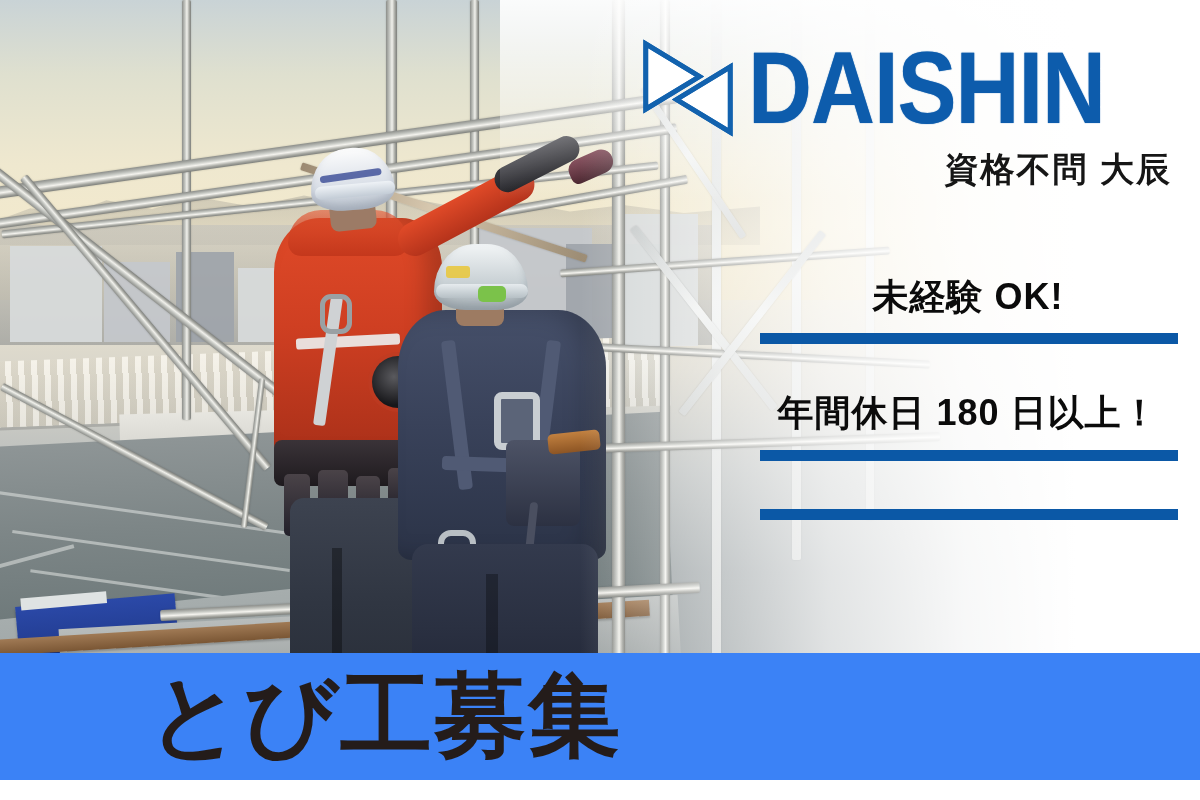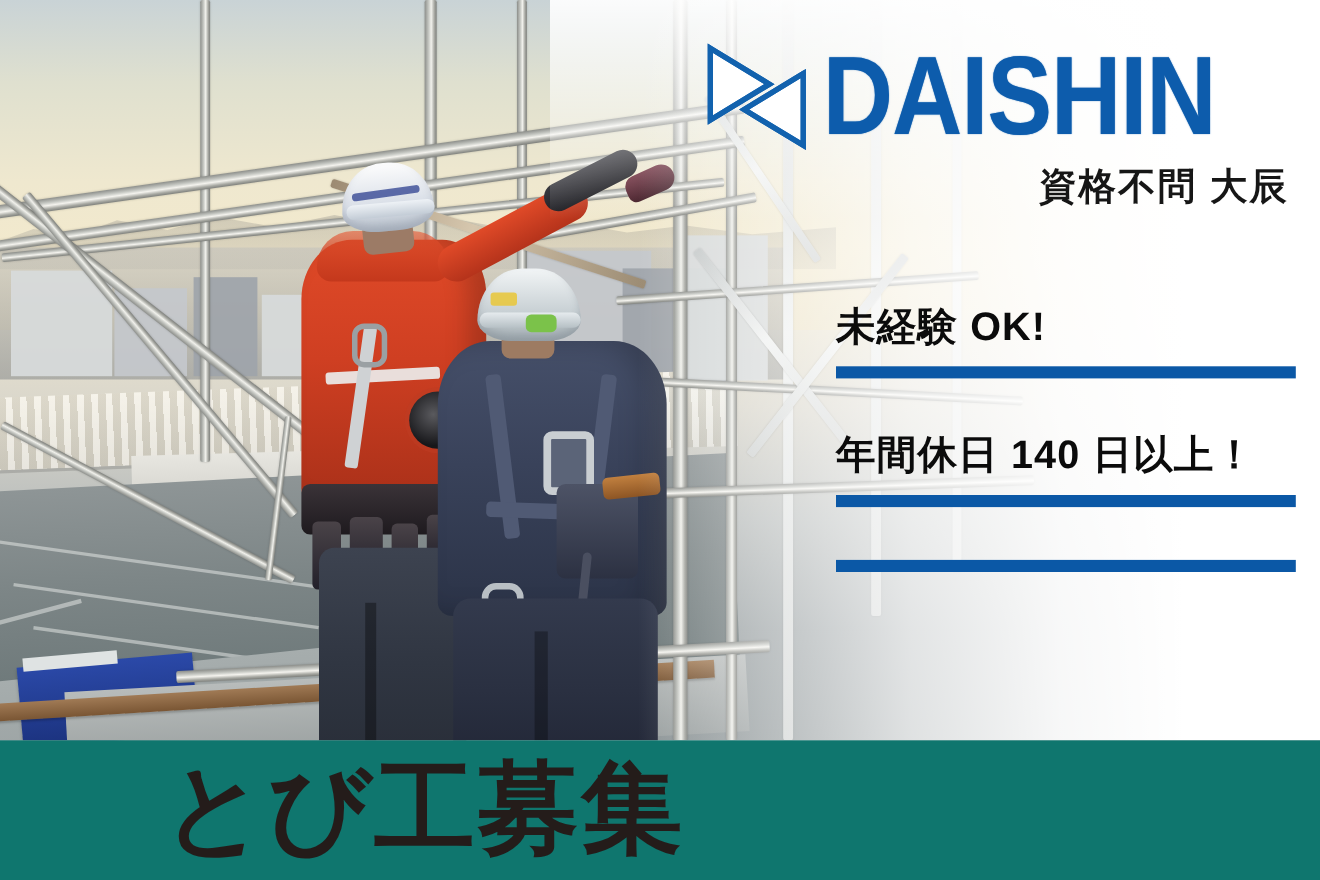--- a/index.html
+++ b/index.html
@@ -240,34 +240,34 @@
   }
   .company{
     position:absolute;right:28px;top:147px;
     font-size:34px;font-weight:700;color:#161616;
     letter-spacing:2px;white-space:nowrap;
   }
 
   .features{position:absolute;left:760px;top:276px;width:420px;}
   .feature{position:relative;margin-bottom:48px;}
   .feature-text{
-    display:block;text-align:left;
+    display:block;text-align:center;
     font-size:36px;font-weight:700;color:#0b0b0b;
     letter-spacing:1px;line-height:1.15;white-space:nowrap;
     padding-right:4px;
   }
   .feature-rule{
     display:block;margin-top:16px;
     width:418px;height:11px;background:#0b58a6;
   }
 
   
   .bottom{
-    position:absolute;left:0;top:673px;width:1200px;height:127px;
-    background:#0f766e;
+    position:absolute;left:0;top:653px;width:1200px;height:127px;
+    background:#3b82f6;
   }
   .headline{
     position:absolute;left:148px;top:14px;
     font-size:92px;font-weight:700;color:#241c1a;
     letter-spacing:2px;line-height:1.05;white-space:nowrap;
   }
   .badge{
     position:absolute;left:841px;top:709px;width:345px;height:66px;
     background:#0b58a6;
     display:flex;align-items:center;justify-content:center;
@@ -418,21 +418,21 @@
   </div>
 
   <div class="company">資格不問 大辰</div>
 
   <div class="features">
     <div class="feature">
       <span class="feature-text">未経験 OK!</span>
       <span class="feature-rule"></span>
     </div>
     <div class="feature">
-      <span class="feature-text">年間休日 140 日以上！</span>
+      <span class="feature-text">年間休日 180 日以上！</span>
       <span class="feature-rule"></span>
     </div>
     <div class="feature">
       <span class="feature-rule"></span>
     </div>
   </div>
 
   <div class="bottom">
     <div class="headline">とび工募集</div>
   </div>

